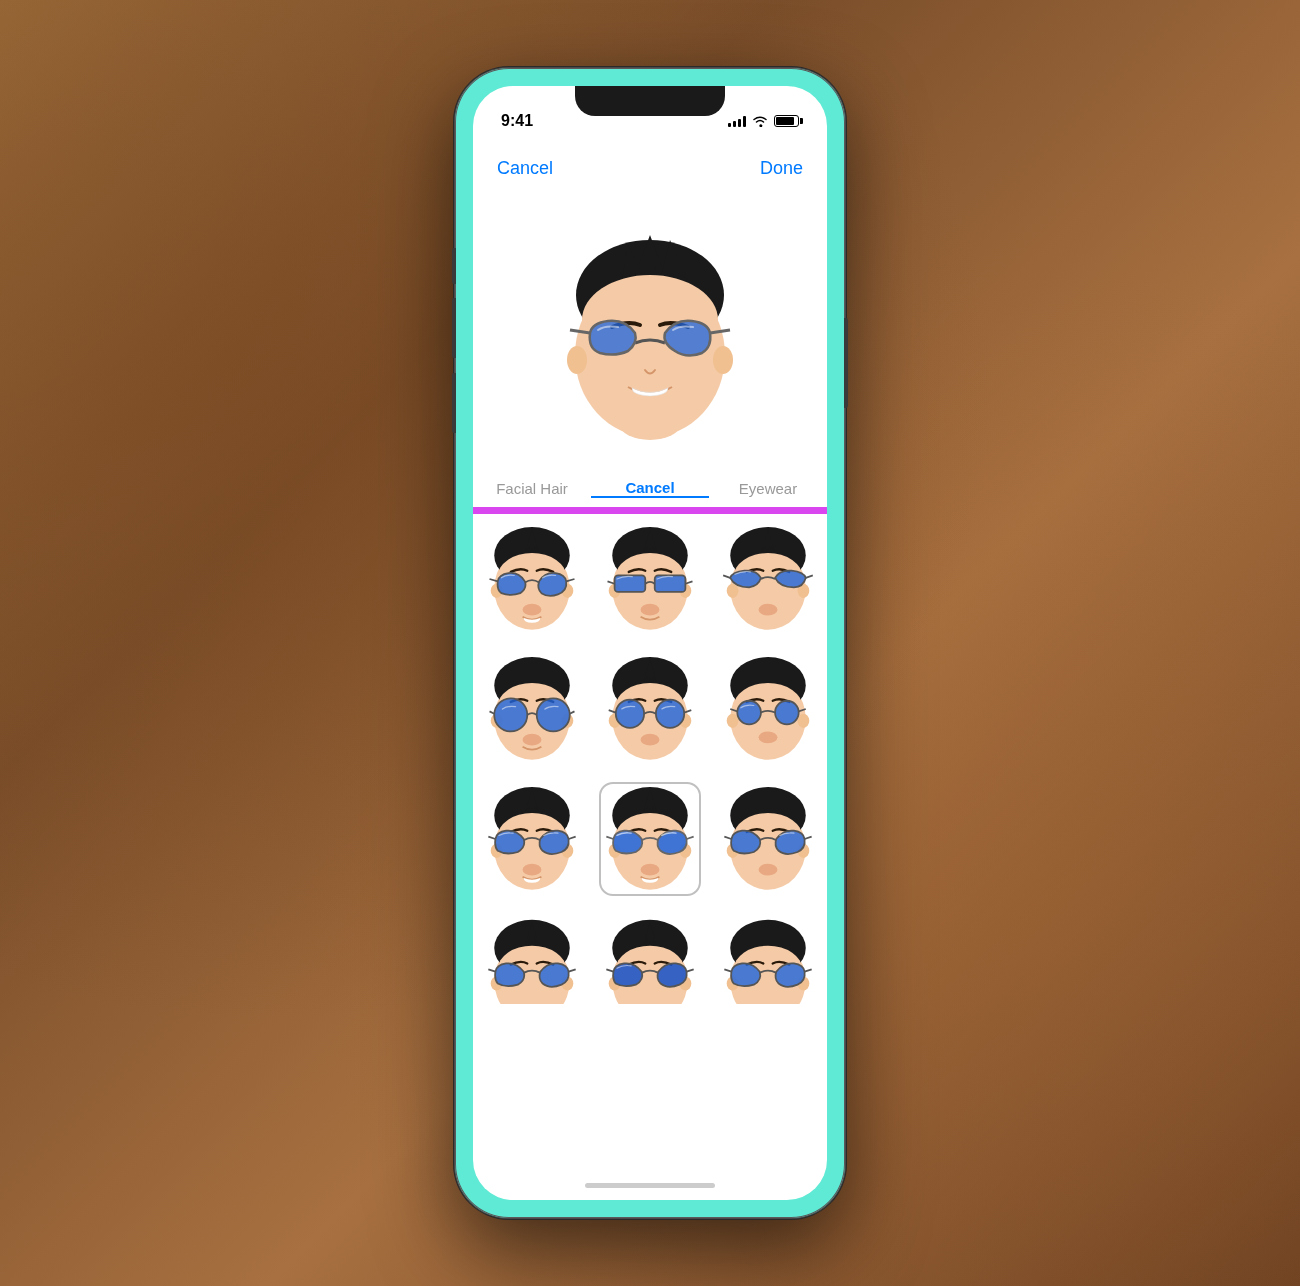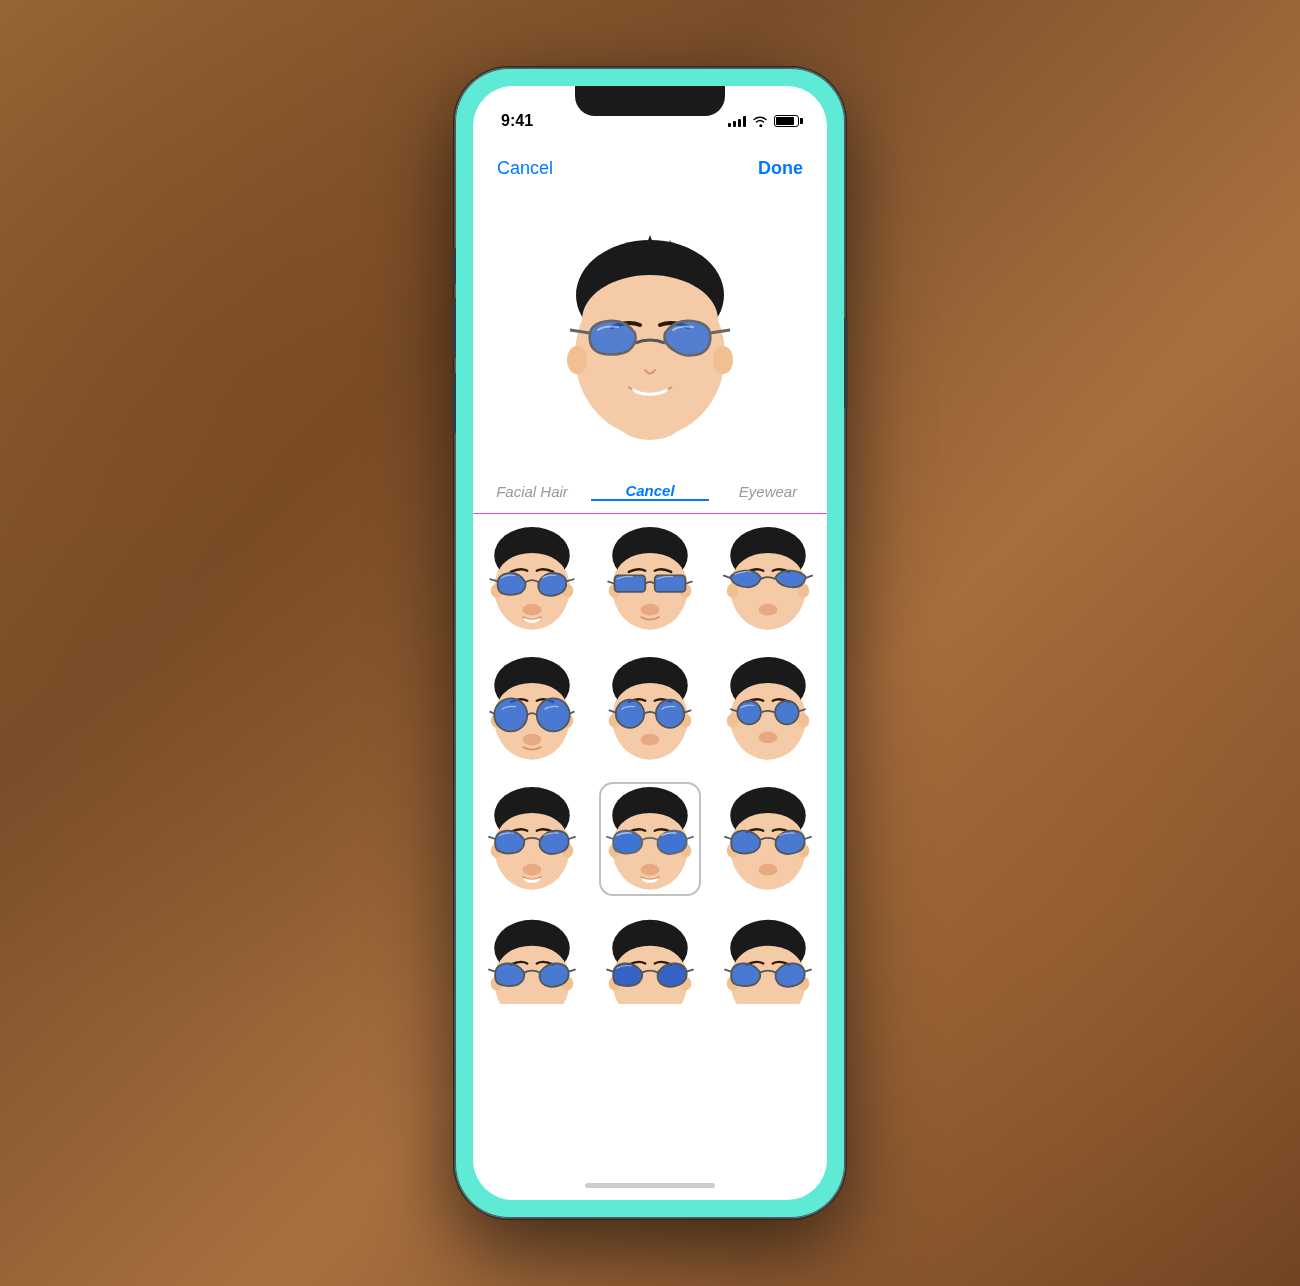--- a/index.html
+++ b/index.html
@@ -196,41 +196,40 @@
     .nav-cancel {
       font-size: 18px;
       color: #007AFF;
       font-weight: 400;
       cursor: pointer;
     }
 
     .nav-done {
       font-size: 18px;
       color: #007AFF;
-      font-weight: 700;
+      font-weight: 400;
       cursor: pointer;
     }
 
     
     .avatar-preview {
       display: flex;
       align-items: center;
       justify-content: center;
       height: 280px;
       background: white;
     }
 
     
     .category-tabs {
       display: flex;
       align-items: center;
-      border-bottom: 1px solid #d946ef;
+      border-bottom: 7px solid #d946ef;
       height: 44px;
       overflow: hidden;
-      font-style: italic;
     }
 
     .tab-item {
       flex: 1;
       text-align: center;
       font-size: 15px;
       color: #999;
       padding: 0 4px;
       white-space: nowrap;
       overflow: hidden;

